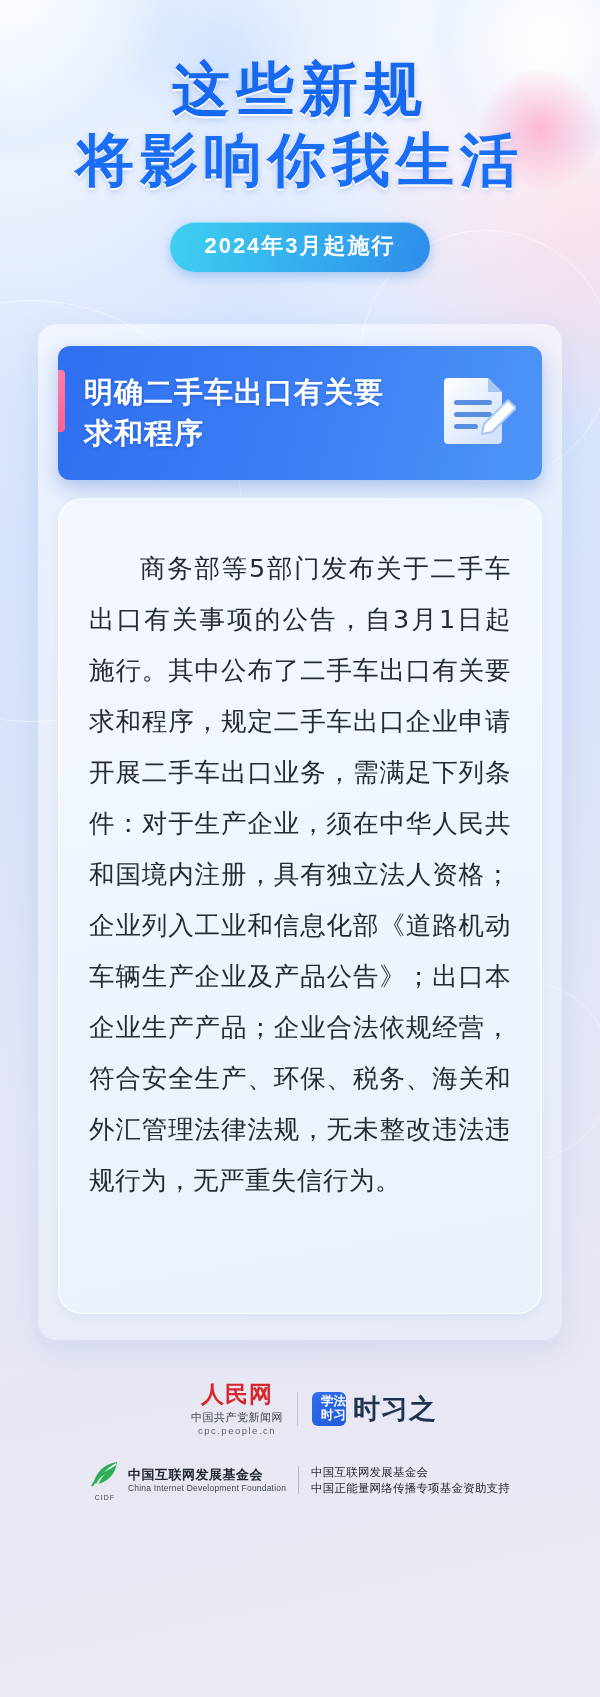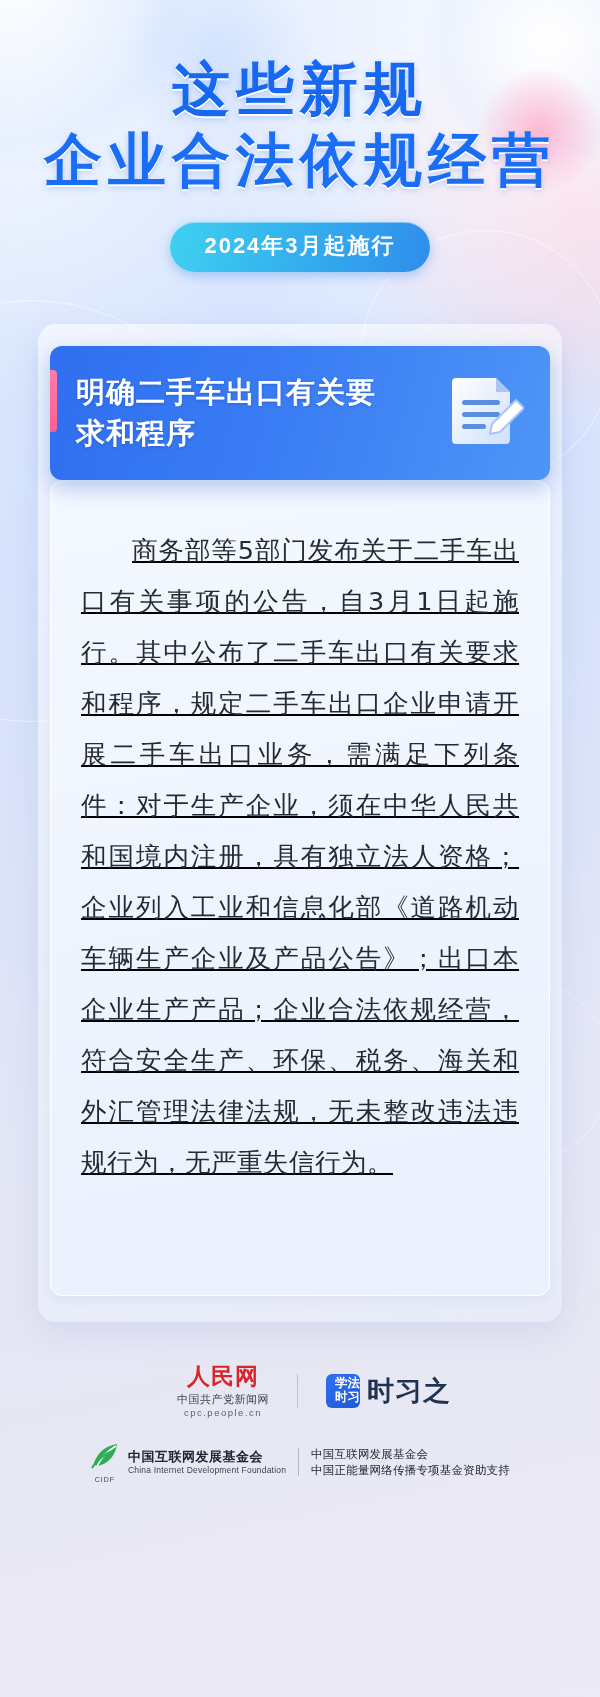--- a/index.html
+++ b/index.html
@@ -99,21 +99,21 @@
     box-shadow: 0 4px 12px rgba(50,130,220,0.35), inset 0 1px 0 rgba(255,255,255,0.4);
   }
 
   
   .card {
     position: relative;
     z-index: 3;
     margin: 52px 38px 0;
     background: linear-gradient(160deg, rgba(255,255,255,0.55), rgba(233,241,255,0.35));
     border-radius: 18px;
-    padding: 22px 12px 26px;
+    padding: 22px 20px 26px;
     box-shadow: 0 10px 30px rgba(120,150,210,0.18);
   }
   .card-head {
     position: relative;
     background: linear-gradient(105deg, #2f6ff0 0%, #3a7cf4 45%, #4e95f7 100%);
     border-radius: 12px;
     padding: 26px 22px 26px 26px;
     min-height: 110px;
     box-sizing: border-box;
     display: flex;
@@ -140,27 +140,27 @@
   .head-icon {
     position: absolute;
     right: 26px;
     top: 50%;
     transform: translateY(-50%);
     width: 86px;
     height: 86px;
   }
 
   .card-body {
+    margin-top: 18px;
     background: linear-gradient(170deg, #f4f8ff 0%, #eef4fe 55%, #eaf1fd 100%);
     border: 1px solid rgba(255,255,255,0.9);
-    border-radius: 12px;
+    border-radius: 24px;
     padding: 44px 30px 70px;
     min-height: 700px;
     box-shadow: inset 0 1px 2px rgba(255,255,255,0.9), 0 3px 10px rgba(140,165,215,0.15);
-    text-decoration: underline;
   }
   .body-text {
     font-family: "DejaVu Sans", "Liberation Sans", sans-serif;
     font-size: 25.5px;
     line-height: 2.0;
     color: #262b33;
     text-align: justify;
     text-indent: 2em;
     letter-spacing: 0.5px;
   }
@@ -169,21 +169,21 @@
   .footer {
     position: relative;
     z-index: 3;
     margin-top: 40px;
     text-align: center;
   }
   .footer-brands {
     display: flex;
     justify-content: center;
     align-items: center;
-    gap: 28px;
+    gap: 14px;
     margin-left: 28px;
   }
   .brand-people {
     text-align: center;
     line-height: 1.25;
   }
   .brand-people .logo-cn {
     font-family: "DejaVu Serif", "Liberation Serif", serif;
     font-size: 23px;
     font-weight: bold;
@@ -296,21 +296,21 @@
   <div class="blob blob-a"></div>
   <div class="blob blob-d"></div>
   <div class="blob blob-b"></div>
   <div class="blob blob-c"></div>
   <div class="ring ring-1"></div>
   <div class="ring ring-2"></div>
   <div class="ring ring-3"></div>
 
   <div class="header">
     <div class="title-line">这些新规</div>
-    <div class="title-line second">企业合法依规经营</div>
+    <div class="title-line second">将影响你我生活</div>
     <div class="subtitle-wrap">
       <div class="subtitle">2024年3月起施行</div>
     </div>
   </div>
 
   <div class="card">
 
     <div class="card-head">
       <div class="head-accent"></div>
       <div class="head-text">明确二手车出口有关要求和程序</div>

